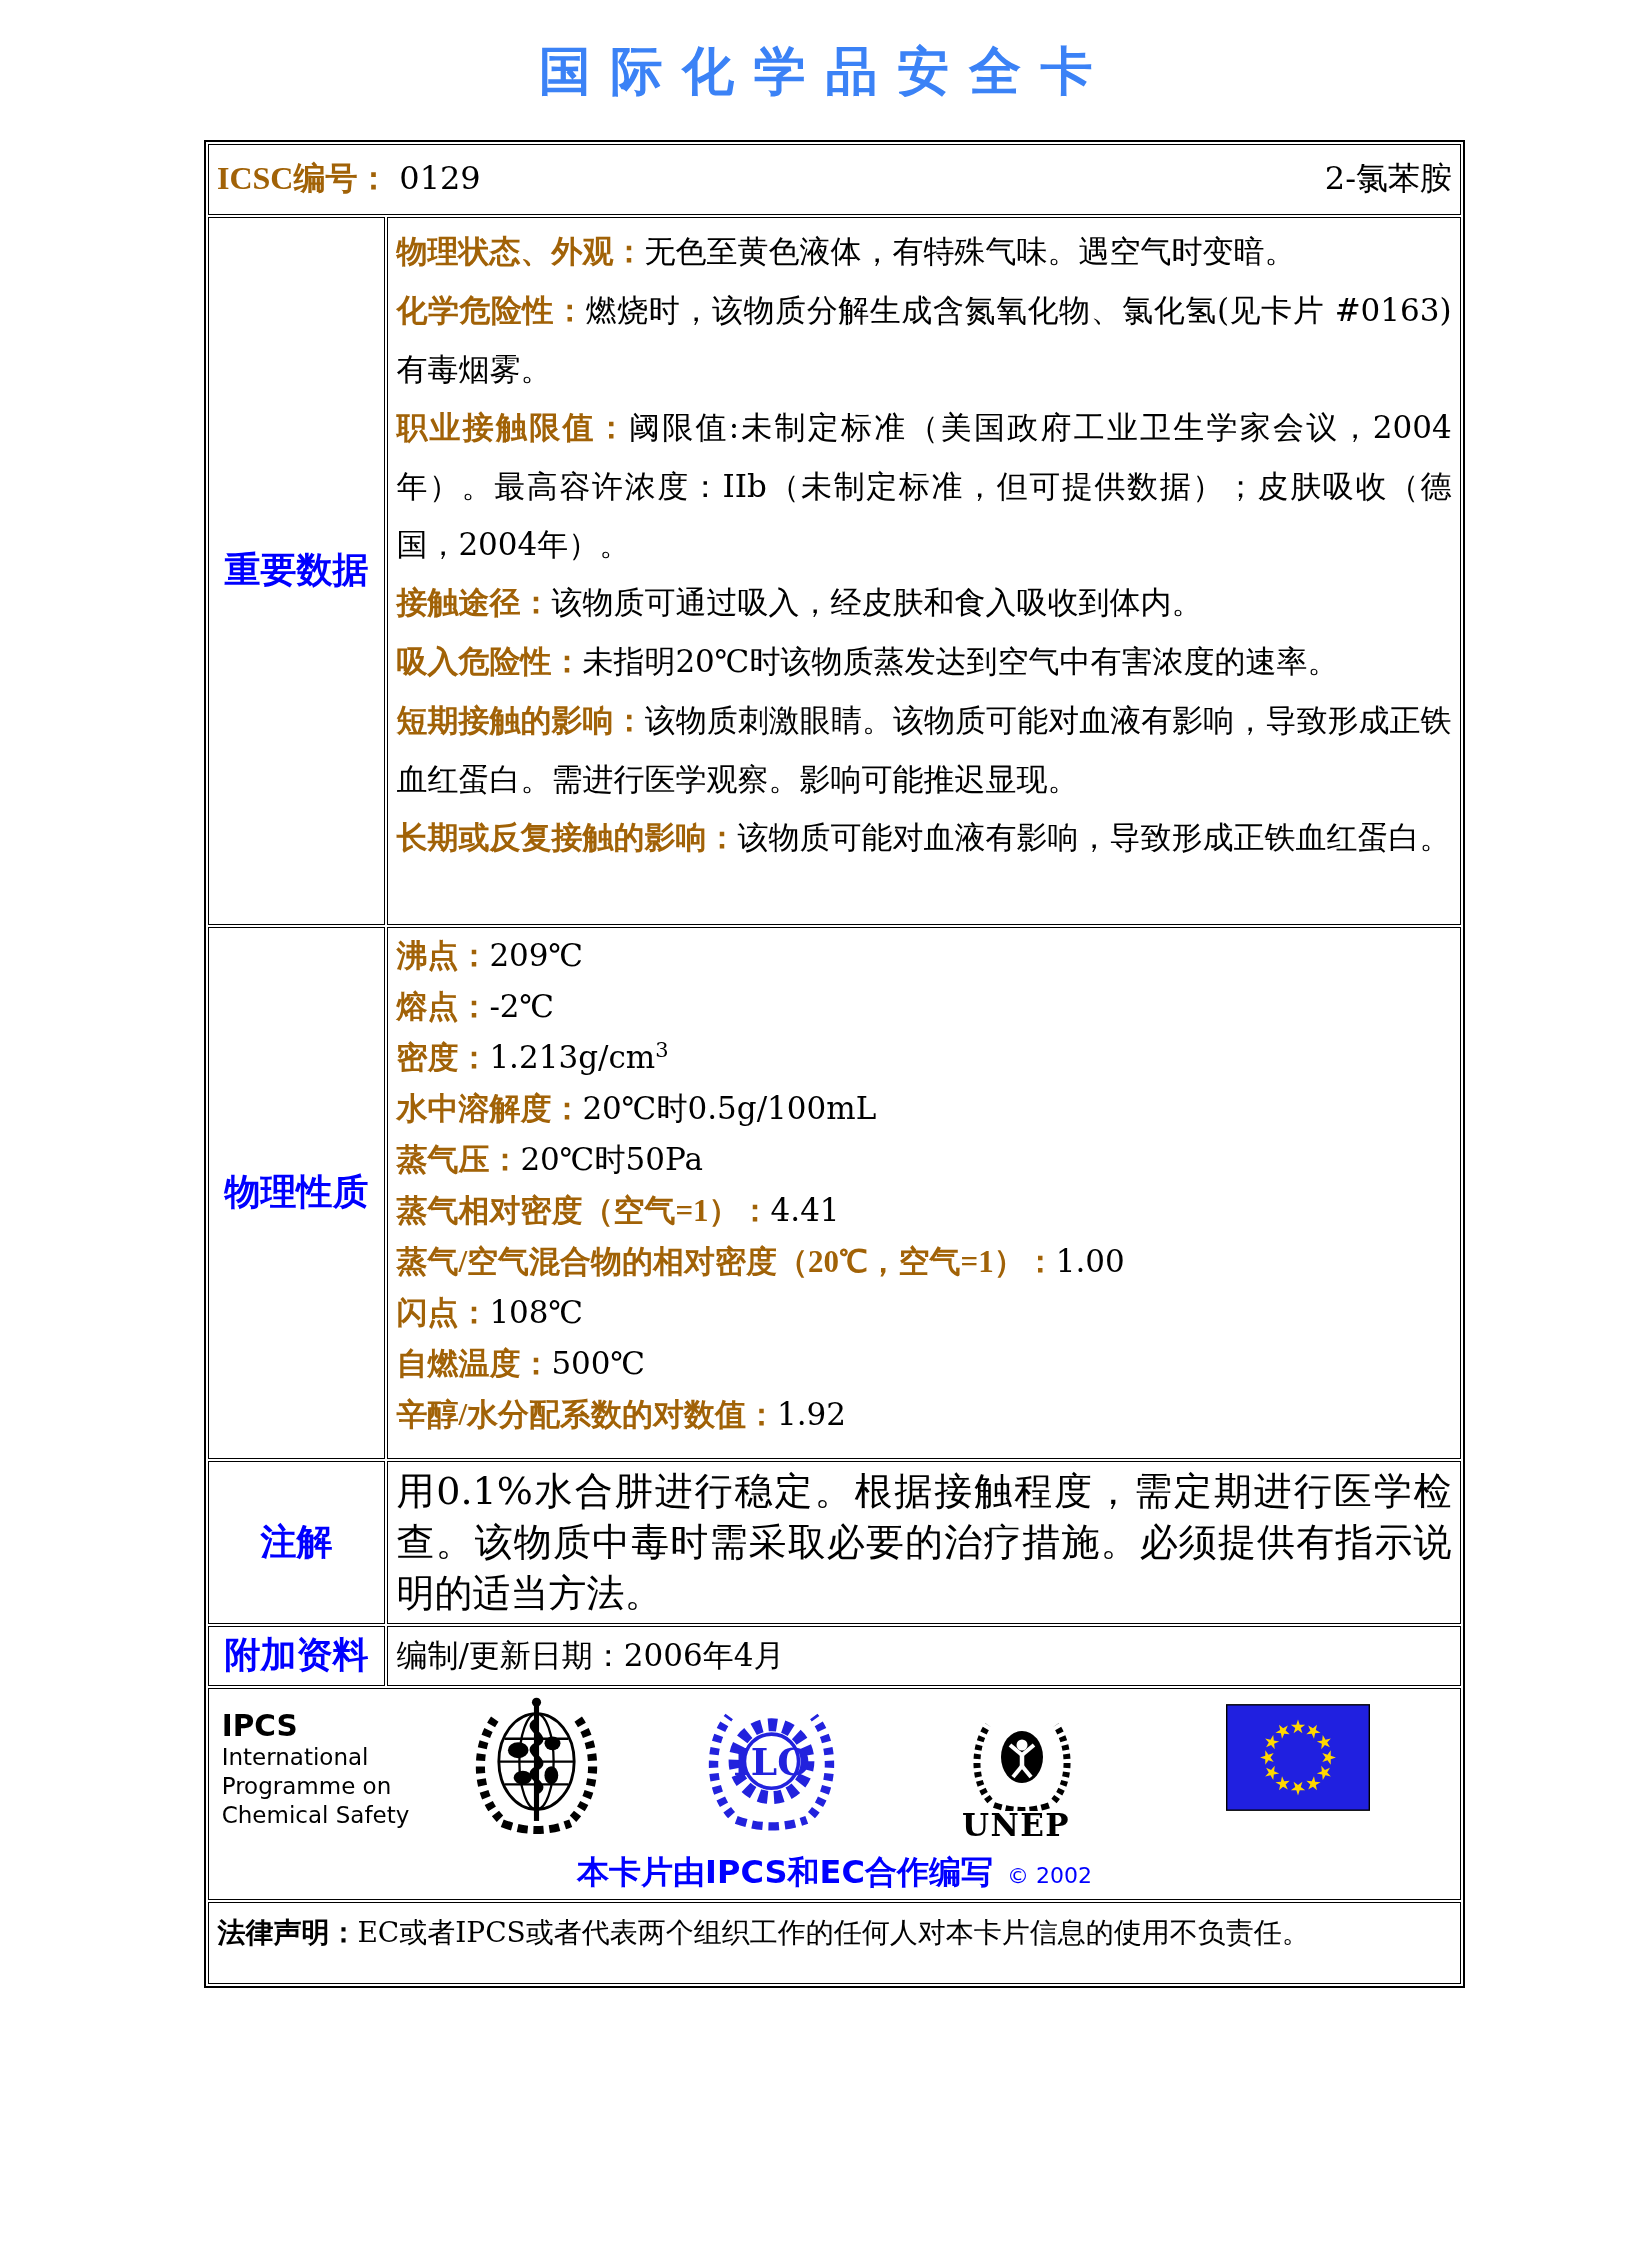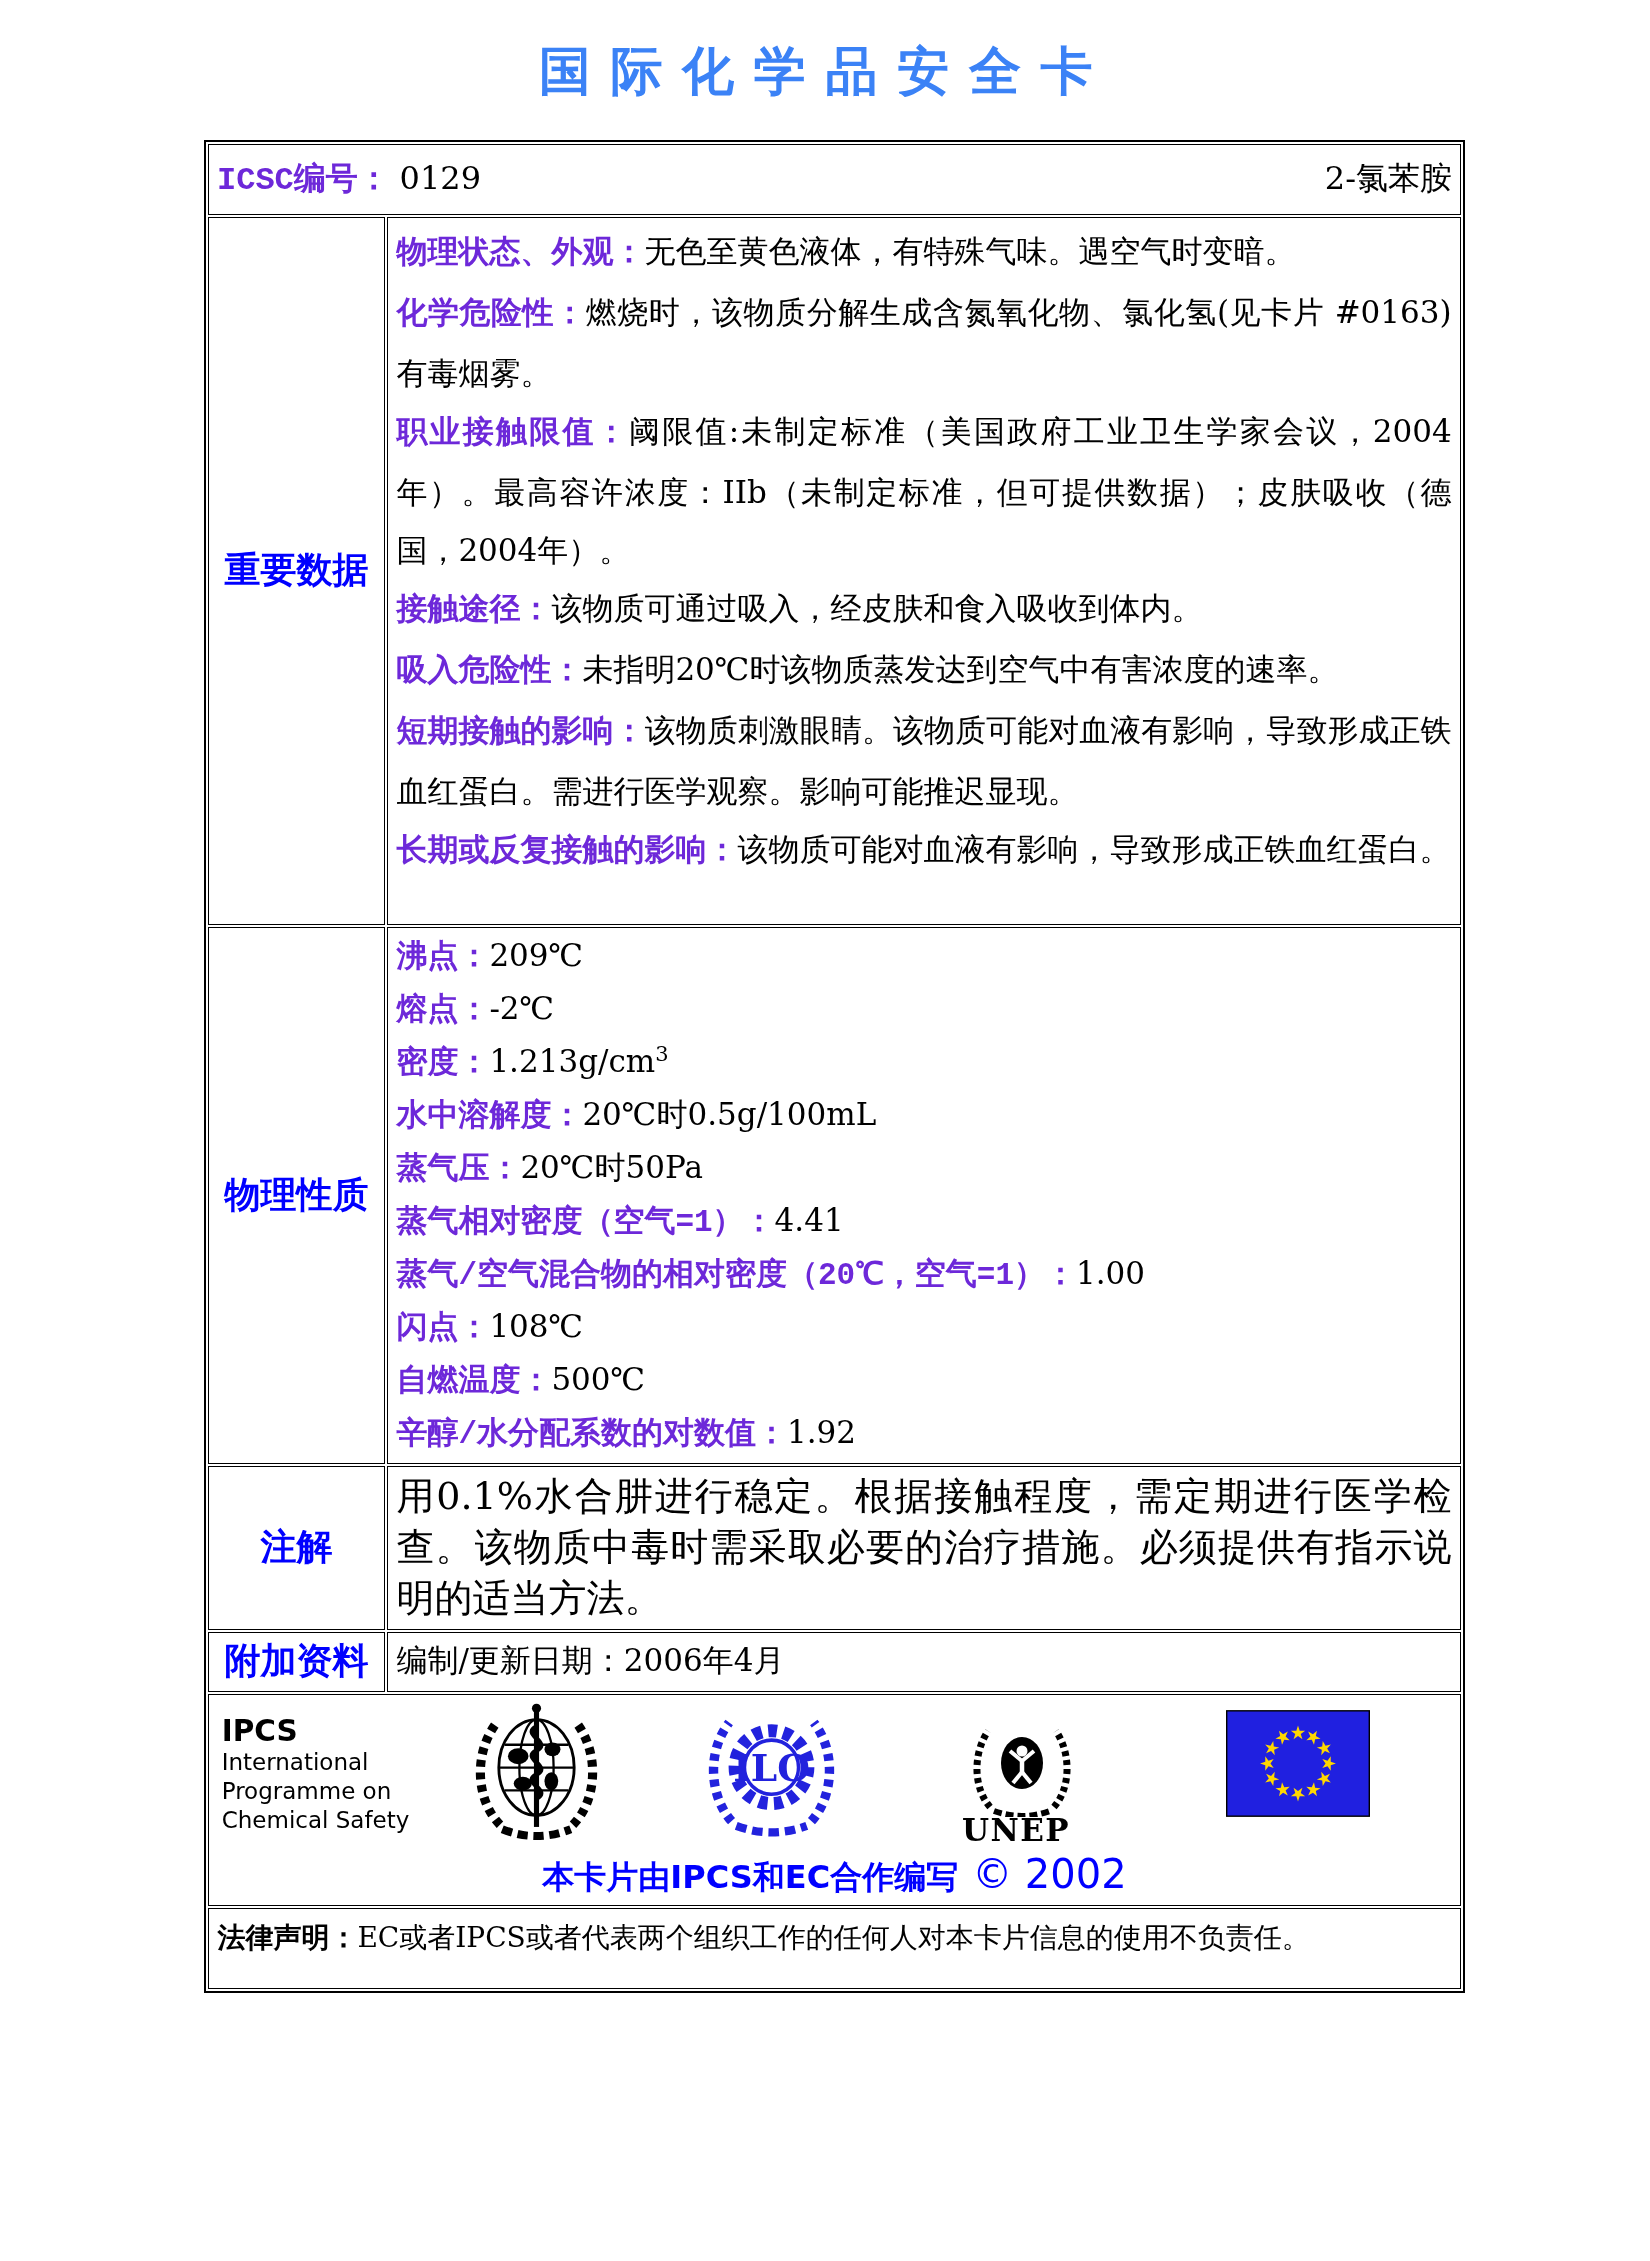--- a/index.html
+++ b/index.html
@@ -19,22 +19,22 @@
   }
   td{border:1.4px solid #000;vertical-align:top;overflow:hidden;}
   td.lblcell{
     text-align:center;vertical-align:middle;
     font-family:"DejaVu Sans","Liberation Sans",sans-serif;
     font-weight:bold;font-size:36px;color:#0000FF;
   }
   .hdrflex{display:flex;justify-content:space-between;align-items:center;
     font-size:32px;padding:11.3px 7px;}
   .bluelbl{
-    color:#6d28d9;font-weight:bold;
-    font-family:Liberation Mono, monospace;
+    color:#a16207;font-weight:bold;
+    font-family:Liberation Serif, serif;
   }
   .icscnum{margin-left:9.8px;}
   .impcell{padding:4.2px 8.4px;}
   .iline{font-size:31px;line-height:58px;text-align:justify;}
   .physcell{padding:2.8px 8.4px;}
   .pline{font-size:31px;line-height:51px;}
   .supval{vertical-align:super;font-size:21px;line-height:0;}
   .envcell{padding:2.8px 8.4px;font-size:31px;line-height:38px;}
   .notecell{padding:4.2px 8.4px;font-size:38px;line-height:51px;text-align:justify;}
   .addcell{padding:5.6px 8.4px;font-size:31px;line-height:44px;}
@@ -48,21 +48,21 @@
   .ilo{left:492px;top:4.2px;}
   .unep{left:753px;top:16px;width:141px;text-align:left;}
   .unep-word{font-family:"DejaVu Serif","Liberation Serif",serif;font-weight:bold;
     font-size:31px;line-height:31px;letter-spacing:1.4px;margin-top:-4.2px;}
   .eu{left:1017px;top:15.5px;}
   .credit{
     position:absolute;left:0;bottom:4.2px;width:100%;text-align:center;
     font-family:"DejaVu Sans","Liberation Sans",sans-serif;
     font-weight:bold;font-size:32px;color:#0000FF;
   }
-  .copy{font-weight:normal;font-size:40px;margin-left:14px;}
+  .copy{font-weight:normal;font-size:22px;margin-left:14px;}
   .legalcell{padding:9.8px 8.4px 31px 8.4px;font-size:28px;line-height:39px;}
   .legallbl{font-family:"DejaVu Sans","Liberation Sans",sans-serif;font-weight:bold;}
 </style>
 </head>
 <body>
 
 <div class="title">国际化学品安全卡</div>
 
 <table class="card">
   <colgroup>

